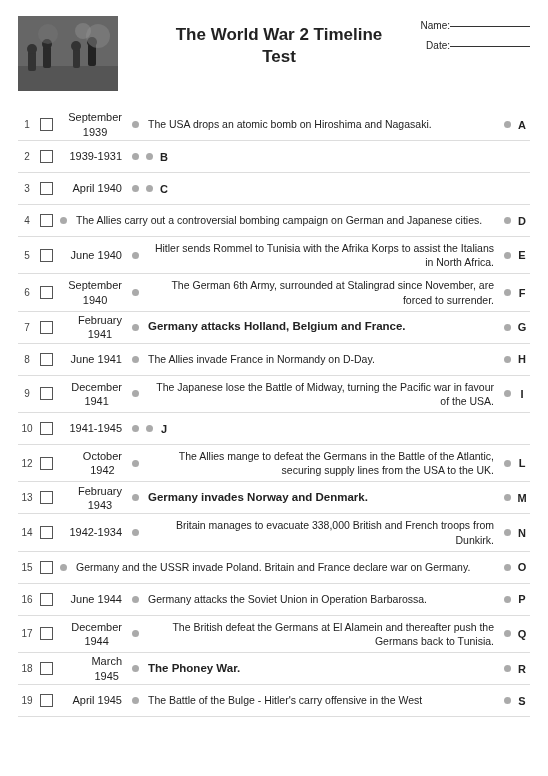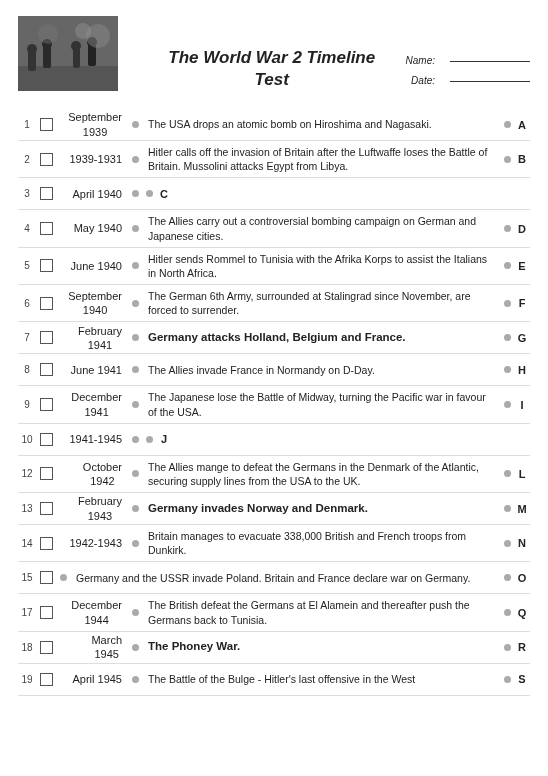--- a/index.html
+++ b/index.html
@@ -7,23 +7,22 @@
       background: #fff;
       font-family: Arial, sans-serif;
       font-size: 11px;
       color: #222;
       width: 548px;
       min-height: 776px;
       padding: 16px 18px;
     }
     .header {
       display: flex;
-      align-items: flex-end;
+      align-items: flex-start;
       margin-bottom: 18px;
-      font-style: italic;
     }
     .header-image {
       width: 100px;
       height: 75px;
       background: #888;
       flex-shrink: 0;
       margin-right: 20px;
       overflow: hidden;
       position: relative;
     }
@@ -43,21 +42,21 @@
     }
     .header-right {
       font-size: 10px;
       text-align: right;
       min-width: 110px;
       line-height: 2;
     }
     .header-right .field-line {
       display: flex;
       align-items: center;
-      gap: 15px;
+      gap: 0;
       justify-content: flex-end;
     }
     .field-line .underline {
       border-bottom: 1px solid #333;
       width: 80px;
       display: inline-block;
     }
     .table-container {
       width: 100%;
     }
@@ -115,20 +114,21 @@
       background: #aaa;
       display: inline-block;
     }
     .col-event {
       flex: 1;
       padding: 4px 6px;
       font-size: 10.5px;
       line-height: 1.35;
       display: flex;
       align-items: center;
+      text-align: right;
     }
     .col-event.bold-text {
       font-weight: bold;
       font-size: 11.5px;
     }
     .col-dot-right {
       width: 14px;
       flex-shrink: 0;
       display: flex;
       align-items: center;
@@ -207,21 +207,20 @@
   </div>
     <div class="row">
     <div class="col-num">2</div>
     <div class="col-checkbox">
         <div class="cb"></div>
       </div>
     <div class="col-date">1939-1931</div>
     <div class="col-dot-left">
         <span class="dot"></span>
       </div>
-    <div class="col-event">Hitler calls off the invasion of Britain after the Luftwaffe loses the Battle of Britain. Mussolini attacks Egypt from Libya.</div>
     <div class="col-dot-right">
         <span class="dot"></span>
       </div>
     <div class="col-letter">B</div>
   </div>
     <div class="row">
     <div class="col-num">3</div>
     <div class="col-checkbox">
         <div class="cb"></div>
       </div>
@@ -232,21 +231,20 @@
     <div class="col-dot-right">
         <span class="dot"></span>
       </div>
     <div class="col-letter">C</div>
   </div>
     <div class="row">
     <div class="col-num">4</div>
     <div class="col-checkbox">
         <div class="cb"></div>
       </div>
-    <div class="col-date">May 1940</div>
     <div class="col-dot-left">
         <span class="dot"></span>
       </div>
     <div class="col-event">The Allies carry out a controversial bombing campaign on German and Japanese cities.</div>
     <div class="col-dot-right">
         <span class="dot"></span>
       </div>
     <div class="col-letter">D</div>
   </div>
     <div class="row">
@@ -340,21 +338,21 @@
   </div>
     <div class="row">
     <div class="col-num">12</div>
     <div class="col-checkbox">
         <div class="cb"></div>
       </div>
     <div class="col-date">October<br>1942</div>
     <div class="col-dot-left">
         <span class="dot"></span>
       </div>
-    <div class="col-event">The Allies mange to defeat the Germans in the Denmark of the Atlantic, securing supply lines from the USA to the UK.</div>
+    <div class="col-event">The Allies mange to defeat the Germans in the Battle of the Atlantic, securing supply lines from the USA to the UK.</div>
     <div class="col-dot-right">
         <span class="dot"></span>
       </div>
     <div class="col-letter">L</div>
   </div>
     <div class="row">
     <div class="col-num">13</div>
     <div class="col-checkbox">
         <div class="cb"></div>
       </div>
@@ -366,21 +364,21 @@
     <div class="col-dot-right">
         <span class="dot"></span>
       </div>
     <div class="col-letter">M</div>
   </div>
     <div class="row">
     <div class="col-num">14</div>
     <div class="col-checkbox">
         <div class="cb"></div>
       </div>
-    <div class="col-date">1942-1943</div>
+    <div class="col-date">1942-1934</div>
     <div class="col-dot-left">
         <span class="dot"></span>
       </div>
     <div class="col-event">Britain manages to evacuate 338,000 British and French troops from Dunkirk.</div>
     <div class="col-dot-right">
         <span class="dot"></span>
       </div>
     <div class="col-letter">N</div>
   </div>
     <div class="row">
@@ -391,20 +389,35 @@
     <div class="col-dot-left">
         <span class="dot"></span>
       </div>
     <div class="col-event">Germany and the USSR invade Poland. Britain and France declare war on Germany.</div>
     <div class="col-dot-right">
         <span class="dot"></span>
       </div>
     <div class="col-letter">O</div>
   </div>
     <div class="row">
+    <div class="col-num">16</div>
+    <div class="col-checkbox">
+        <div class="cb"></div>
+      </div>
+    <div class="col-date">June 1944</div>
+    <div class="col-dot-left">
+        <span class="dot"></span>
+      </div>
+    <div class="col-event">Germany attacks the Soviet Union in Operation Barbarossa.</div>
+    <div class="col-dot-right">
+        <span class="dot"></span>
+      </div>
+    <div class="col-letter">P</div>
+  </div>
+    <div class="row">
     <div class="col-num">17</div>
     <div class="col-checkbox">
         <div class="cb"></div>
       </div>
     <div class="col-date">December<br>1944</div>
     <div class="col-dot-left">
         <span class="dot"></span>
       </div>
     <div class="col-event">The British defeat the Germans at El Alamein and thereafter push the Germans back to Tunisia.</div>
     <div class="col-dot-right">
@@ -429,19 +442,19 @@
   </div>
     <div class="row">
     <div class="col-num">19</div>
     <div class="col-checkbox">
         <div class="cb"></div>
       </div>
     <div class="col-date">April 1945</div>
     <div class="col-dot-left">
         <span class="dot"></span>
       </div>
-    <div class="col-event">The Battle of the Bulge - Hitler's last offensive in the West</div>
+    <div class="col-event">The Battle of the Bulge - Hitler's carry offensive in the West</div>
     <div class="col-dot-right">
         <span class="dot"></span>
       </div>
     <div class="col-letter">S</div>
   </div>
   </div>
 
 </body></html>

